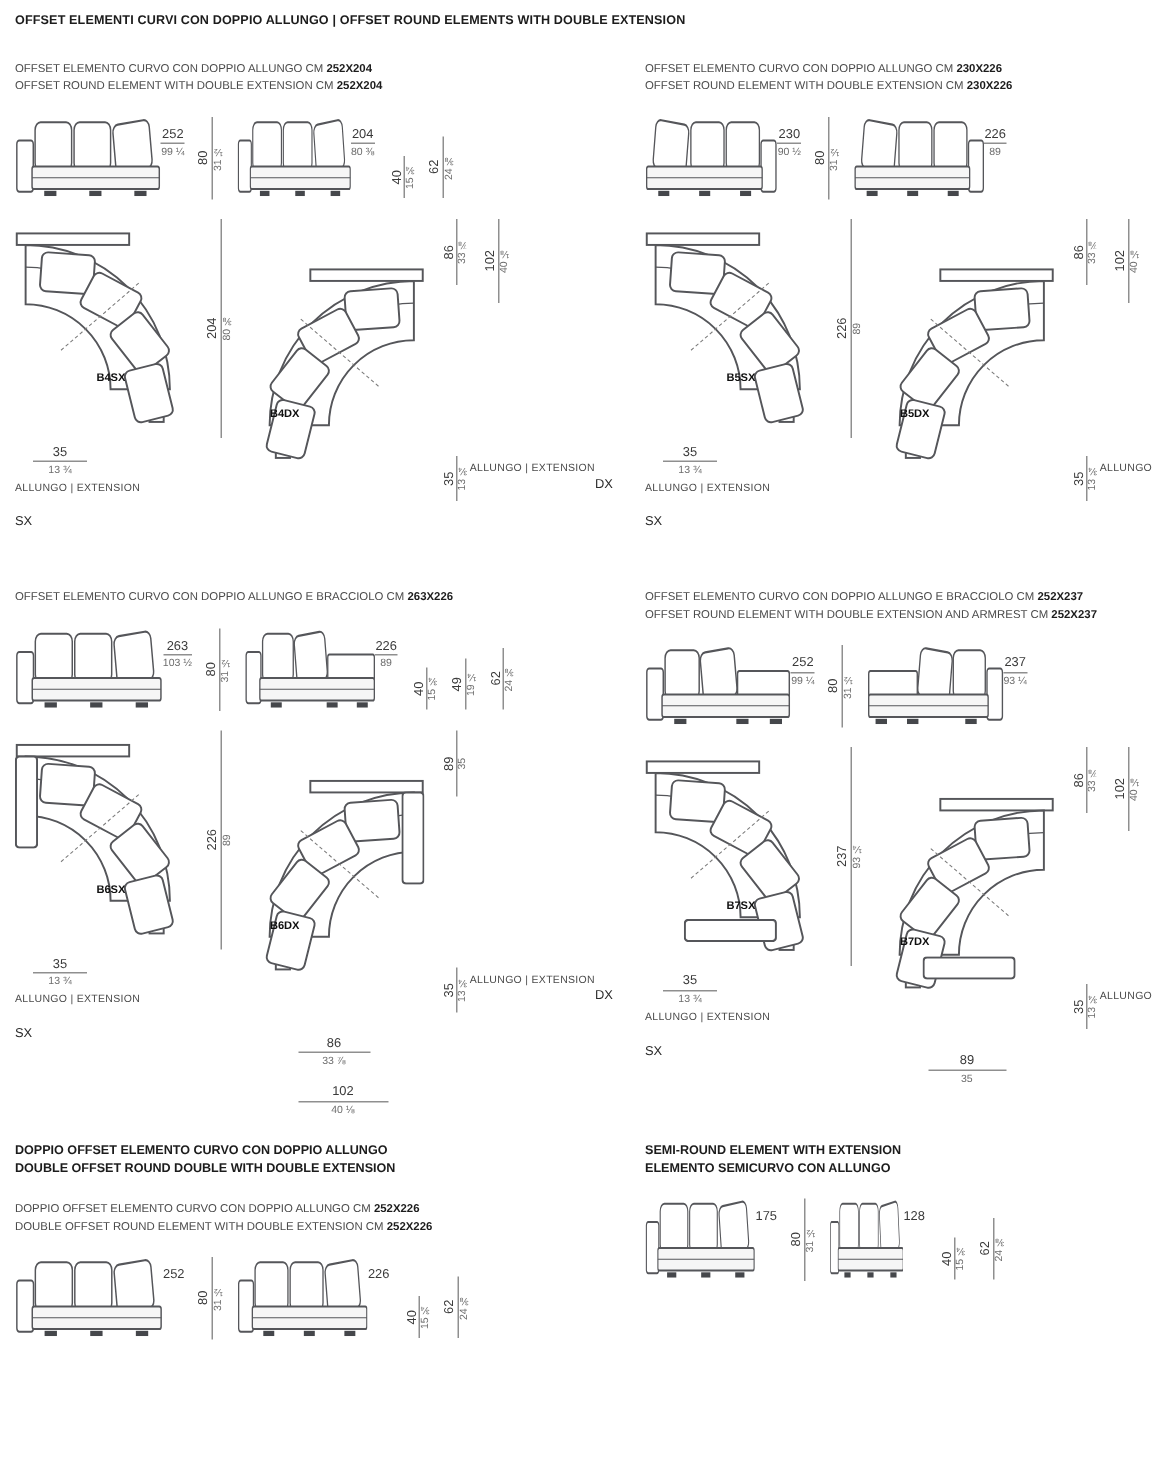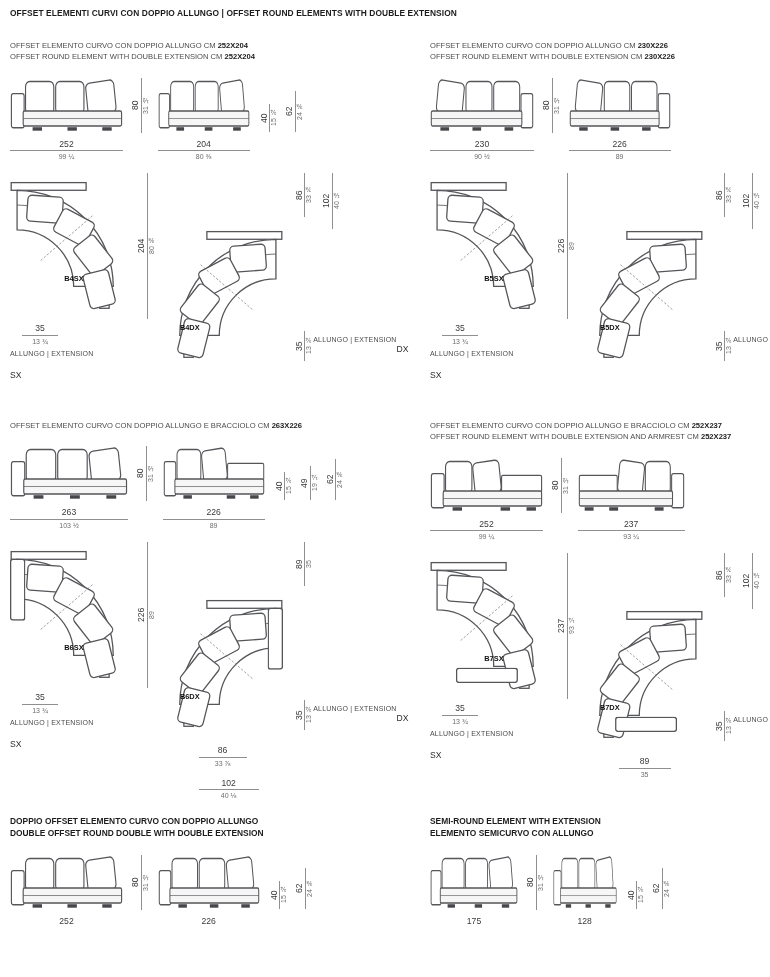--- a/index.html
+++ b/index.html
@@ -7,21 +7,21 @@
 body{height:977px;overflow:hidden;font-family:"Liberation Sans",sans-serif;color:#231f20}
 .wrap{padding:8px 6px 0 10px}
 .banner{font-weight:bold;font-size:8.4px;letter-spacing:.1px;color:#1c1c1c}
 .banner2{font-weight:bold;font-size:8.4px;line-height:1.45;color:#1c1c1c}
 .cols{display:flex}
 .colL{flex:0 0 420px}
 .colR{flex:1}
 .sub{font-size:7.6px;color:#4b4b4b;line-height:1.5;margin-top:22px}
 .sub b{color:#1c1c1c}
 .frow{display:flex;align-items:flex-start;margin-top:15px}
-.funit{display:flex;flex-direction:column}
+.funit{display:flex;}
 .fsvg{height:55px;width:100%;display:block}
 .mir{transform:scaleX(-1)}
 .hd{display:flex;flex-direction:column;align-items:center;line-height:1;margin-top:7px}
 .hd .c{font-size:8.6px;color:#3a3a3a;padding-bottom:2px;white-space:nowrap}
 .hd .b{height:1px;background:#8f8f8f;width:100%}
 .hd .i{font-size:7px;color:#6d6d6d;padding-top:2px;white-space:nowrap}
 .vd{display:flex;line-height:1}
 .vd .c,.vd .i{writing-mode:vertical-rl;transform:rotate(180deg);text-align:center;white-space:nowrap}
 .vd .c{font-size:8.6px;color:#3a3a3a;padding-left:1px}
 .vd .b{width:1px;background:#8f8f8f;align-self:stretch}
@@ -29,21 +29,21 @@
 .prow{display:flex;align-items:flex-start;margin-top:13px}
 .pcol{display:flex;flex-direction:column;align-items:flex-start}
 .plan{position:relative}
 .plan svg{width:118px;height:139px;display:block}
 .plan.dx svg{transform:scaleX(-1)}
 .plabel{position:absolute;font-size:7.4px;font-weight:bold;color:#101010}
 .sx .plabel{left:46%;bottom:21%}
 .dx .plabel{left:13%;bottom:21%}
 .note{font-size:7px;color:#4b4b4b;margin-top:5px;letter-spacing:.2px;white-space:nowrap}
 .sideL{font-size:8.6px;color:#2d2d2d;margin-top:13px}
-.dxgrp{display:flex;align-items:flex-end}
+.dxgrp{display:flex;align-items:center}
 .dxside{display:flex;flex-direction:column;justify-content:space-between;height:188px;margin-left:12px}
 .dxmeta{display:flex;flex-direction:row;align-items:flex-start}
 .rv{display:flex;gap:9px}
 .belows{display:flex;flex-direction:column;gap:5px;margin:9px 0 0 34px}
 .sec1{margin-bottom:18px}
 .sec2{margin-bottom:16px}
 </style>
 </head>
 <body>
 
@@ -520,20 +520,24 @@
 </div>
 
 <div class="sec3">
 <div class="cols">
 
 <div class="colL">
 <div class="banner2">
 <div>DOPPIO OFFSET ELEMENTO CURVO CON DOPPIO ALLUNGO</div>
 <div>DOUBLE OFFSET ROUND DOUBLE WITH DOUBLE EXTENSION</div>
 </div>
+<div class="sub" style="margin-top:16px">
+<div><span>DOPPIO OFFSET ELEMENTO CURVO CON DOPPIO ALLUNGO CM</span> <b>252X226</b></div>
+<div><span>DOUBLE OFFSET ROUND ELEMENT WITH DOUBLE EXTENSION CM</span> <b>252X226</b></div>
+</div>
 <div class="frow">
 <div class="funit" style="width:113px">
 <svg class="fsvg" viewBox="0 0 240 95" preserveAspectRatio="none">
                 <use href="#sf"></use>
               </svg>
 <div class="hd">
                 <span class="c">252</span>
               </div>
 </div>
 <div class="vd" style="height:55px;margin:0 8px">

